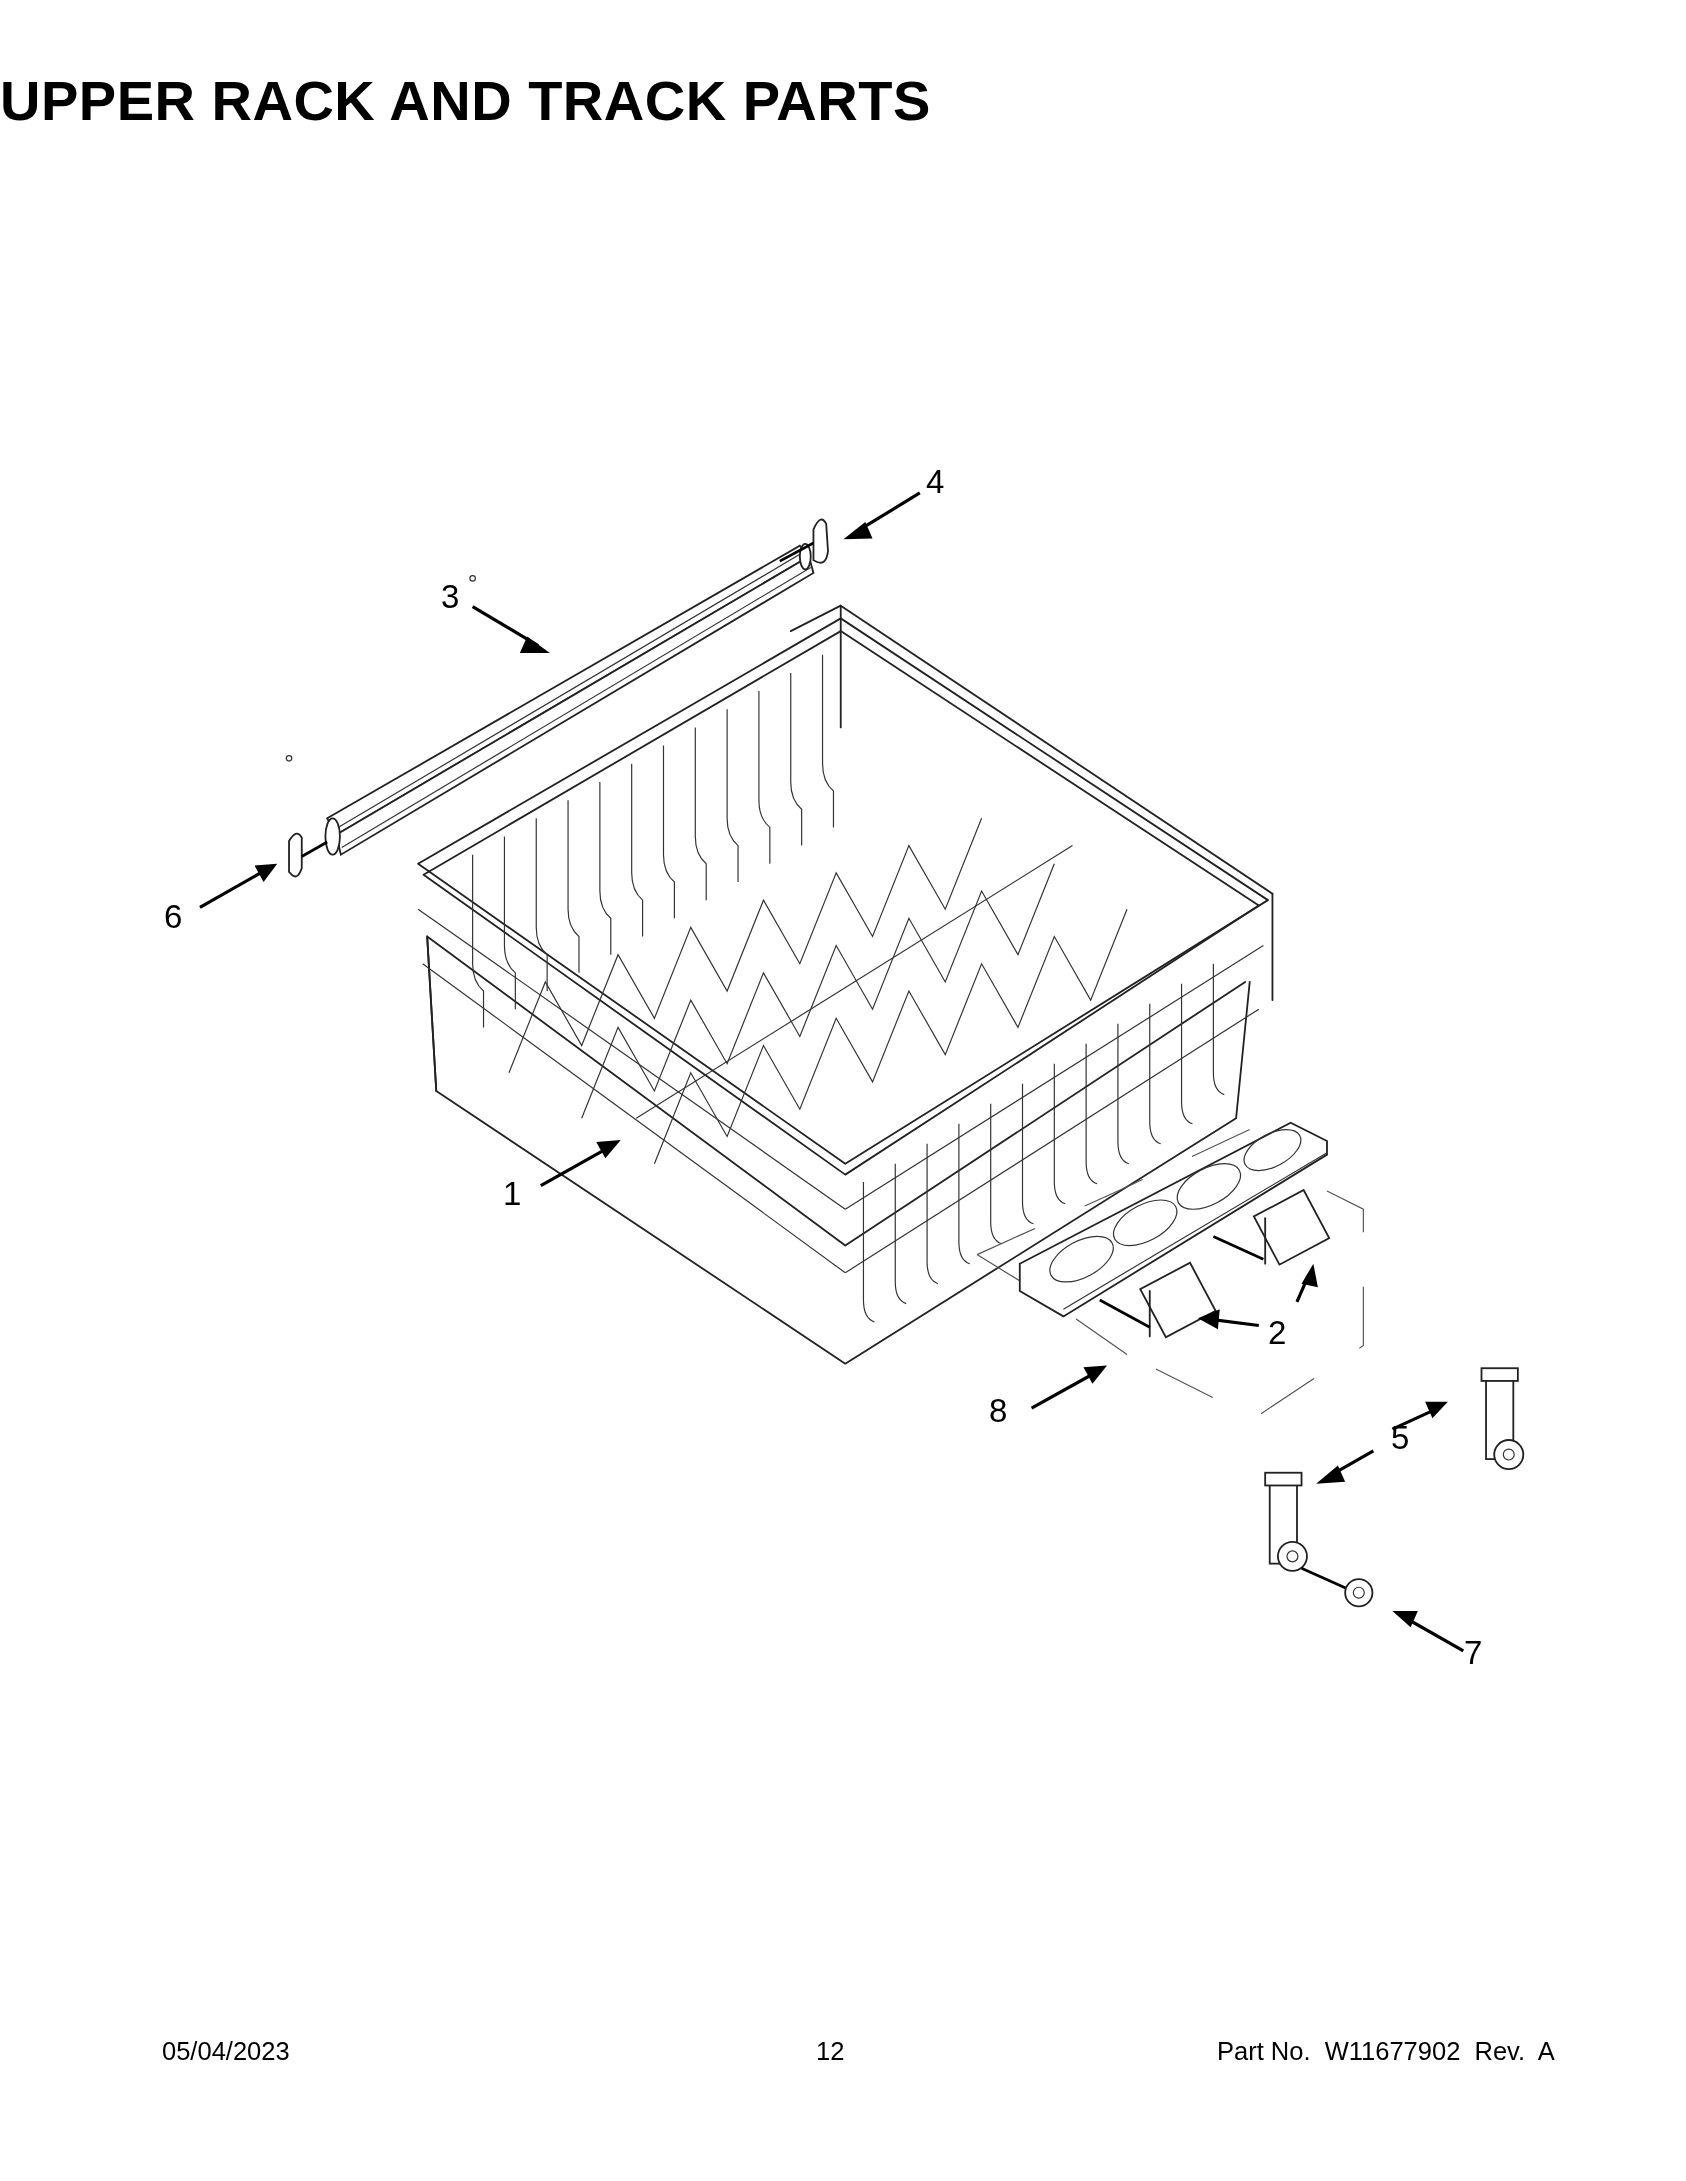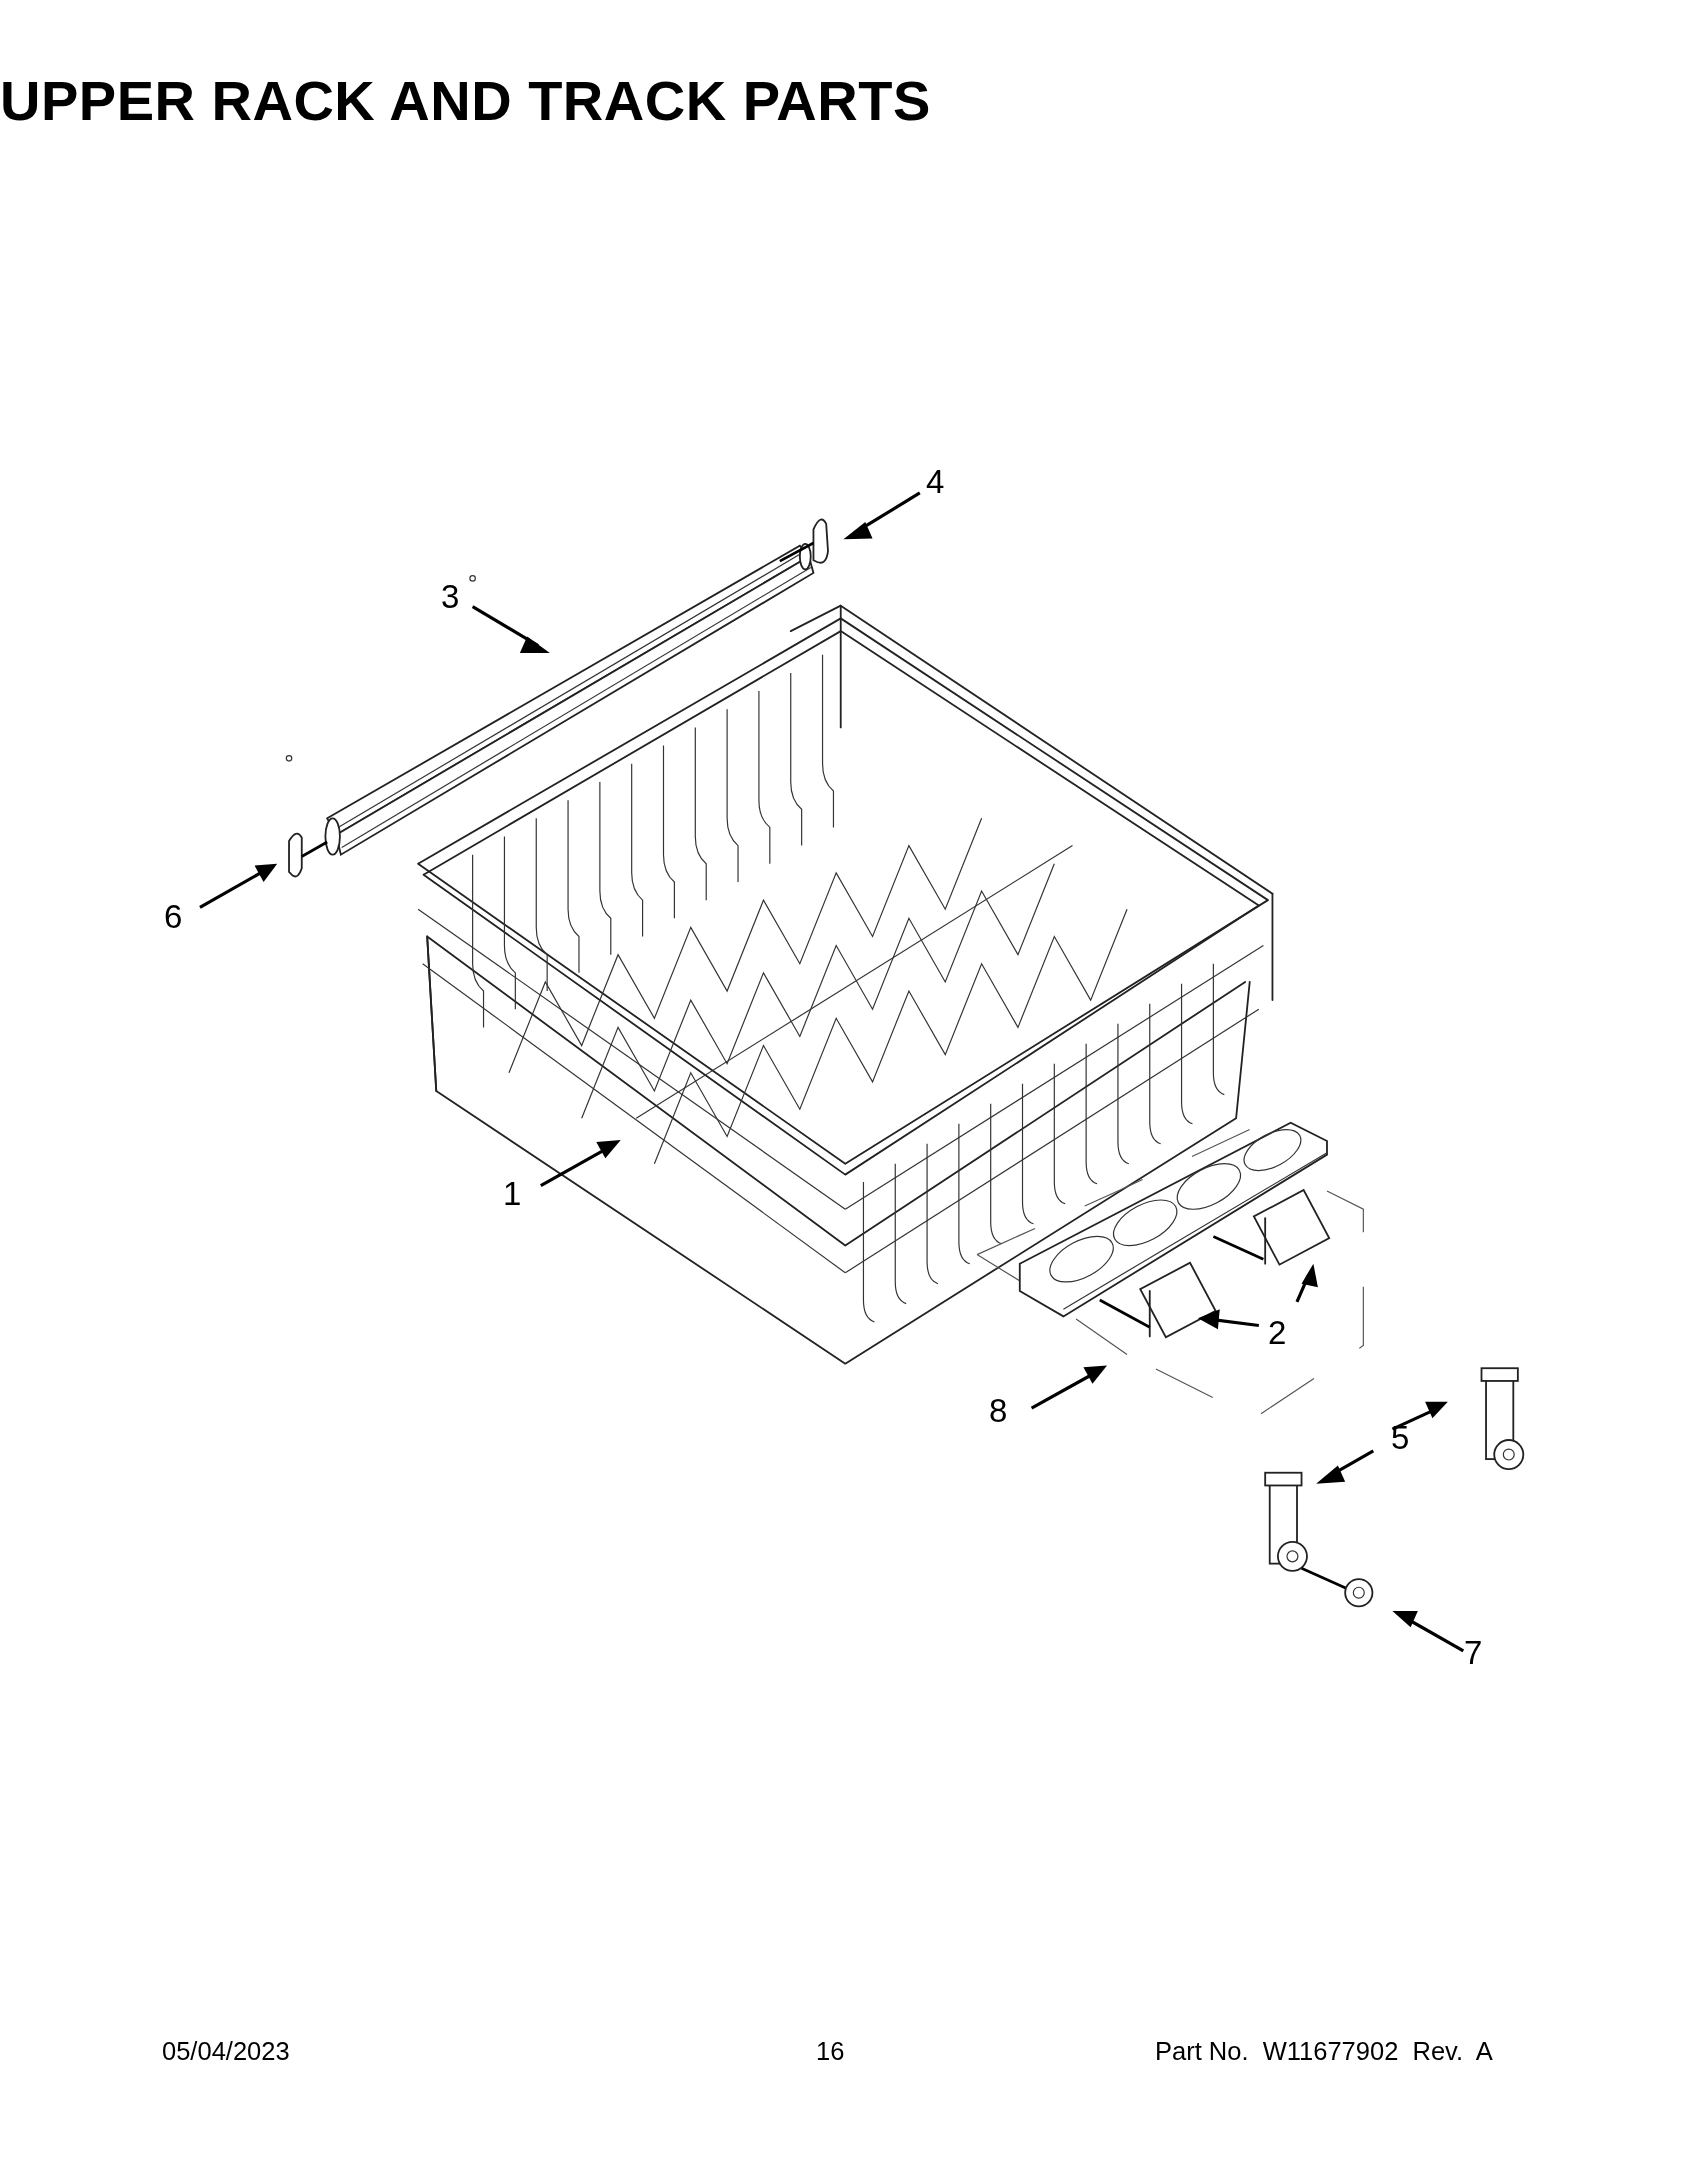--- a/index.html
+++ b/index.html
@@ -168,15 +168,15 @@
 <div class="callout" style="left:503px; top:1177px;">1</div>
 <div class="callout" style="left:1268px; top:1316px;">2</div>
 <div class="callout" style="left:441px; top:580px;">3</div>
 <div class="callout" style="left:926px; top:465px;">4</div>
 <div class="callout" style="left:1391px; top:1421px;">5</div>
 <div class="callout" style="left:164px; top:900px;">6</div>
 <div class="callout" style="left:1464px; top:1636px;">7</div>
 <div class="callout" style="left:989px; top:1394px;">8</div>
 
 <div class="footer-item" style="left:162px;">05/04/2023</div>
-<div class="footer-item" style="left:816px;">16</div>
-<div class="footer-item" style="left:1155px; white-space:pre;">Part No.  W11677902  Rev.  A</div>
+<div class="footer-item" style="left:816px;">12</div>
+<div class="footer-item" style="left:1217px; white-space:pre;">Part No.  W11677902  Rev.  A</div>
 
 
 </body></html>

